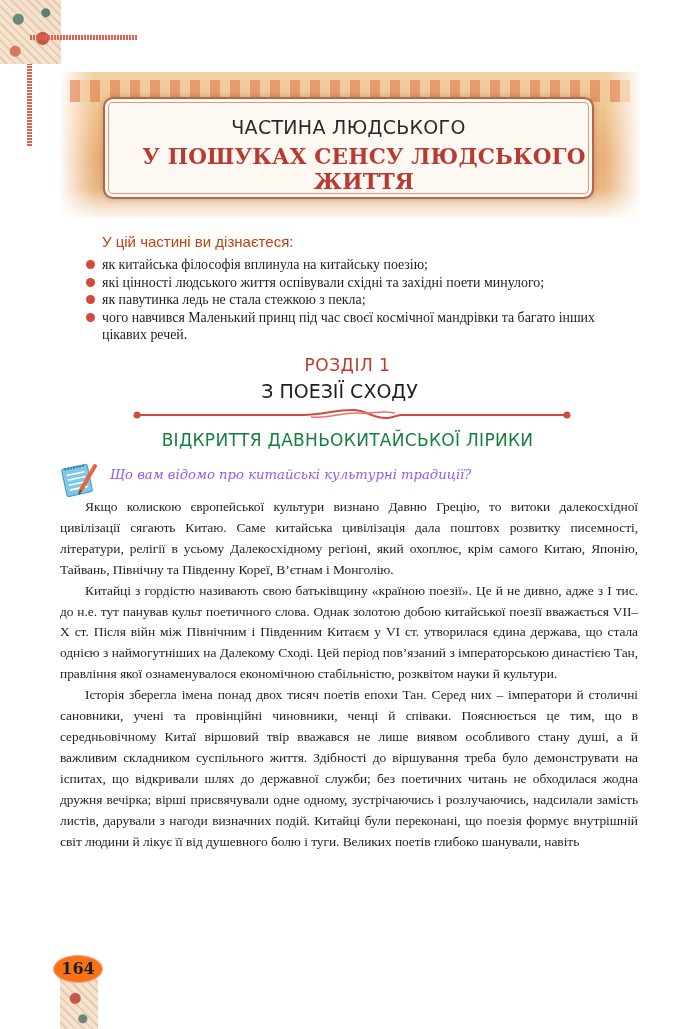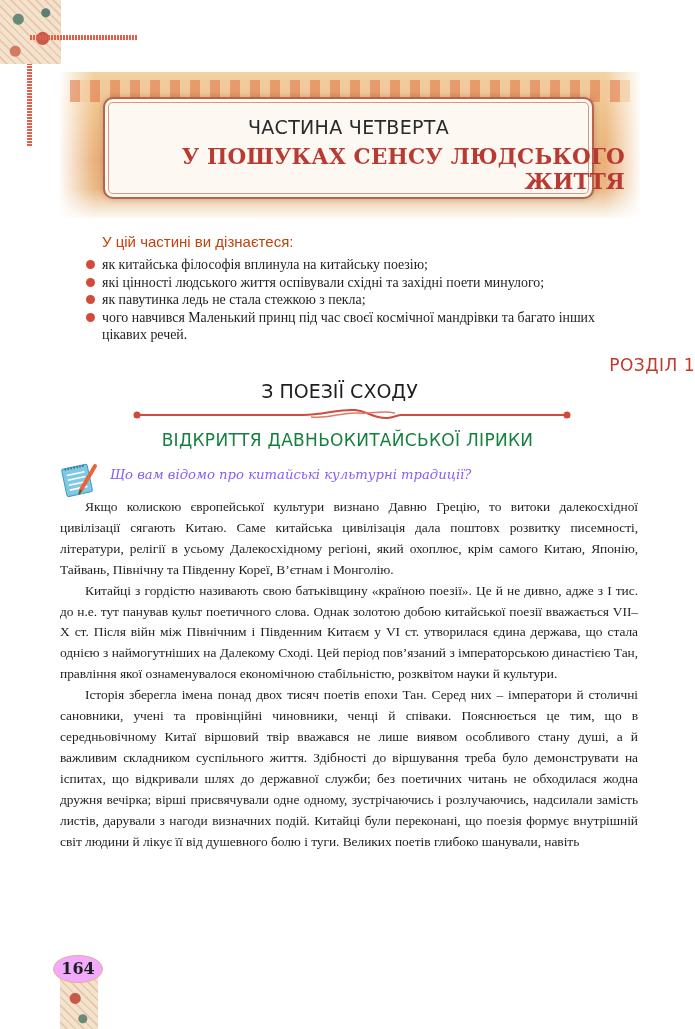--- a/index.html
+++ b/index.html
@@ -54,40 +54,40 @@
     border-radius: 10px;
     box-shadow: inset 0 0 0 3px #fdf8f1, inset 0 0 0 4px #d79a7e, 0 0 6px rgba(0,0,0,.2);
   }
   .part-label {
     position: absolute; left: 103px; width: 491px; top: 116px;
     text-align: center; font-family: "DejaVu Sans", sans-serif;
     font-size: 19px; letter-spacing: .3px; color: #2a2a2a;
   }
   .part-title {
     position: absolute; left: 103px; width: 522px; top: 144px;
-    text-align: right; font-family: "DejaVu Serif", serif; font-weight: bold;
+    text-align: center; font-family: "DejaVu Serif", serif; font-weight: bold;
     font-size: 21.5px; color: #b73a33; letter-spacing: .2px;
   }
   
   .learn-head {
     position: absolute; left: 102px; top: 233px;
     font-family: "Liberation Sans", sans-serif; font-size: 15px; color: #c2410c;
   }
   .learn-list { position: absolute; left: 82px; top: 256px; width: 540px; margin: 0; padding: 0; list-style: none; }
   .learn-list li {
     position: relative; padding-left: 20px;
     font-family: Liberation Serif, serif; font-size: 13.9px; line-height: 17.5px; color: #1e1e1e;
   }
   .bullet {
     position: absolute; left: 4px; top: 4px; width: 9px; height: 9px; border-radius: 50%;
     background: #d24a3c;
   }
   
   .section-label {
-    position: absolute; left: 0; width: 695px; top: 355px; text-align: right;
+    position: absolute; left: 0; width: 695px; top: 355px; text-align: center;
     font-family: "DejaVu Sans", sans-serif; font-size: 17px; color: #c0392b; letter-spacing: .5px;
   }
   .section-title {
     position: absolute; left: 0; width: 679px; top: 380px; text-align: center;
     font-family: "DejaVu Sans", sans-serif; font-size: 19px; color: #1e1e1e;
   }
   .divider { position: absolute; left: 133px; top: 408px; width: 438px; height: 14px; }
   .lesson-title {
     position: absolute; left: 0; width: 695px; top: 430px; text-align: center;
     font-family: "DejaVu Sans", sans-serif; font-size: 17px; color: #15803d; letter-spacing: .3px;
@@ -102,36 +102,36 @@
   .body-text { position: absolute; left: 60px; top: 497px; width: 578px; }
   .body-text p {
     margin: 0; text-indent: 25px; text-align: justify; text-align-last: left;
     font-family: Liberation Serif, serif; font-size: 13.45px; line-height: 20.9px; color: #1e1e1e;
     letter-spacing: -0.05px;
   }
   
   .page-num {
     position: absolute; left: 53px; top: 955px; width: 48px; height: 26px;
     border: 1.5px solid #f0a898; border-radius: 50%;
-    background: #f0abfc; text-align: center;
+    background: #f97316; text-align: center;
     font-family: "DejaVu Serif", serif; font-size: 16px; line-height: 26px; font-weight: bold; color: #1e1e1e;
   }
 </style>
 </head>
 <body>
 
 <div class="orn-top"></div>
 <div class="dash-h"></div>
 <div class="dash-v"></div>
 
 <div class="banner">
   <div class="banner-arches"></div>
 </div>
 <div class="plaque"></div>
-<div class="part-label">ЧАСТИНА ЧЕТВЕРТА</div>
+<div class="part-label">ЧАСТИНА ЛЮДСЬКОГО</div>
 <div class="part-title">У ПОШУКАХ СЕНСУ ЛЮДСЬКОГО ЖИТТЯ</div>
 
 <div class="learn-head">У цій частині ви дізнаєтеся:</div>
 <ul class="learn-list">
   <li><span class="bullet"></span><span>як китайська філософія вплинула на китайську поезію;</span></li>
   <li><span class="bullet"></span><span>які цінності людського життя оспівували східні та західні поети минулого;</span></li>
   <li><span class="bullet"></span><span>як павутинка ледь не стала стежкою з пекла;</span></li>
   <li><span class="bullet"></span><span>чого навчився Маленький принц під час своєї космічної мандрівки та багато інших цікавих речей.</span></li>
 </ul>
 

